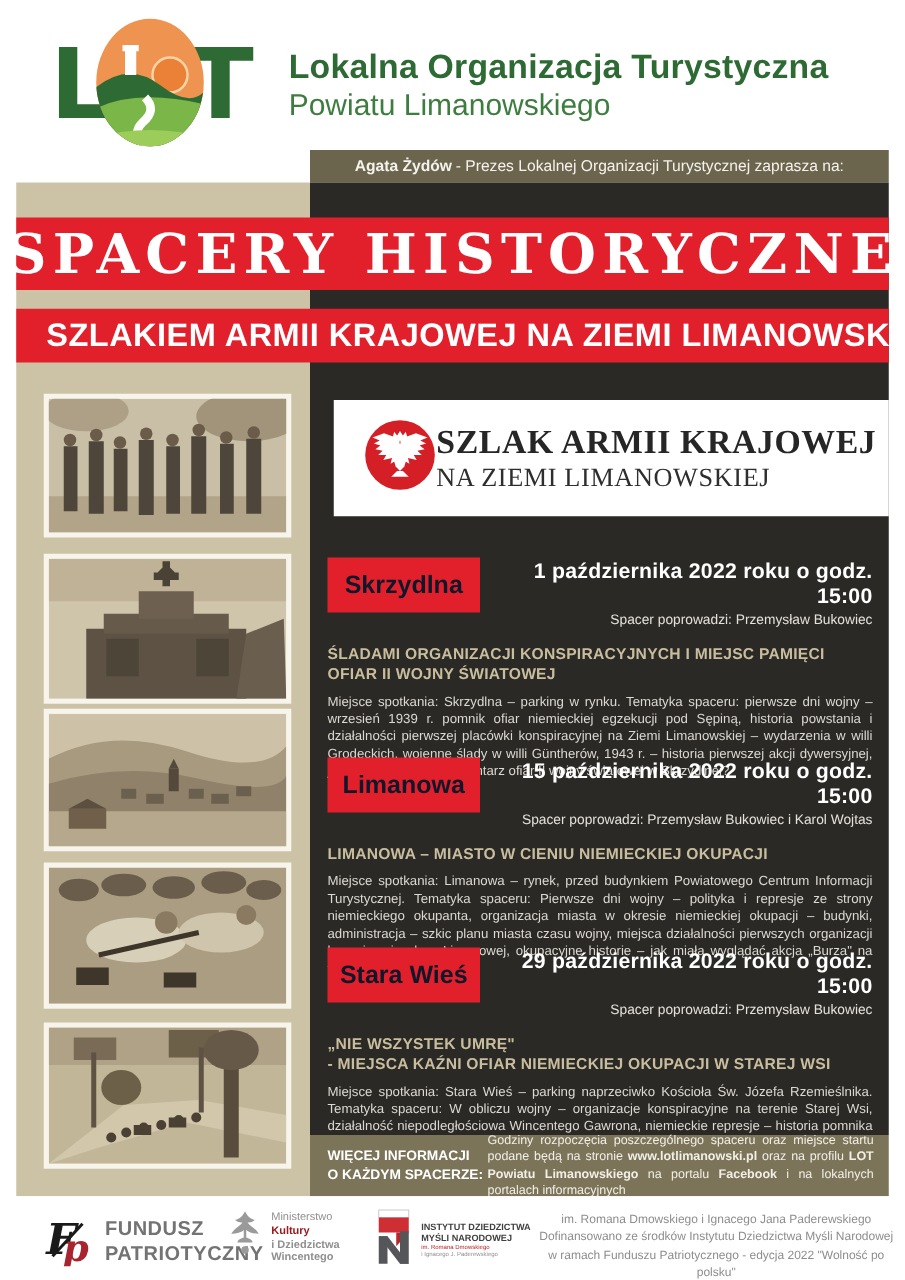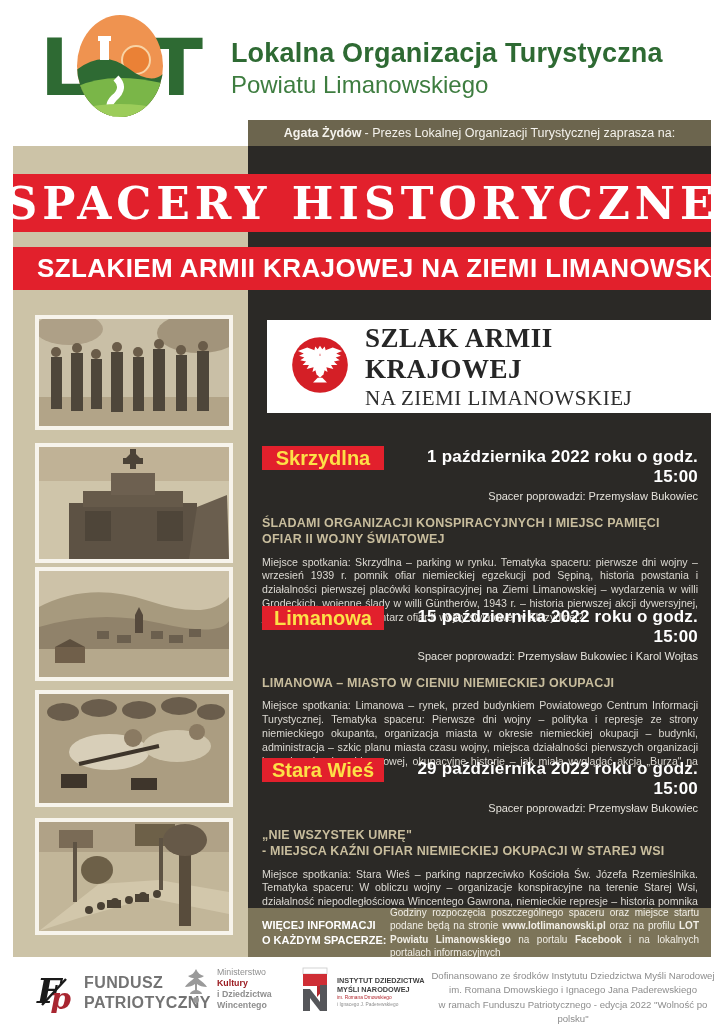--- a/index.html
+++ b/index.html
@@ -30,33 +30,33 @@
   .banner1 span{font-family:"DejaVu Serif",serif;font-weight:bold;font-size:44px;color:#ffffff;
                 letter-spacing:5px;white-space:nowrap;}
   .banner2{position:absolute;left:13px;top:247px;width:698px;height:43px;background:#e2202c;
            display:flex;align-items:center;}
   .banner2 span{font-weight:bold;font-size:26px;color:#ffffff;letter-spacing:.4px;margin-left:24px;white-space:nowrap;}
 
   
   .trail-box{position:absolute;left:267px;top:320px;width:444px;height:93px;background:#ffffff;
              display:flex;align-items:center;}
   .trail-eagle{margin-left:24px;flex:0 0 auto;}
-  .trail-text{margin-left:16px;}
+  .trail-text{}
   .trail-line1{font-family:"Liberation Serif",serif;font-weight:bold;font-size:27px;color:#262626;letter-spacing:.5px;}
   .trail-line2{font-family:"Liberation Serif",serif;font-size:21px;color:#2e2e2e;letter-spacing:.5px;margin-top:1px;}
 
   
   .photo{position:absolute;left:35px;width:190px;background:#f7f4ec;padding:4px;box-sizing:content-box;}
   .photo svg{display:block;}
 
   
   .event{position:absolute;left:262px;width:436px;color:#e8e5df;}
   .event-head{display:flex;justify-content:space-between;align-items:flex-start;}
-  .place-tag{background:#e2202c;color:#fde047;font-weight:bold;font-size:20px;
-             width:122px;height:24px;display:flex;align-items:center;justify-content:center;flex:0 0 auto;}
+  .place-tag{background:#e2202c;color:#0f172a;font-weight:bold;font-size:20px;
+             width:122px;height:44px;display:flex;align-items:center;justify-content:center;flex:0 0 auto;}
   .date-stack{text-align:right;margin-top:1px;}
   .event-date{font-weight:bold;font-size:17px;color:#ffffff;letter-spacing:.2px;}
   .event-guide{font-size:11px;color:#e4e1da;margin-top:3px;}
   .event-title{font-weight:bold;font-size:12.5px;color:#c8bd9d;margin-top:13px;line-height:1.3;
                letter-spacing:.2px;white-space:pre-line;}
   .event-desc{font-size:10.6px;line-height:1.32;text-align:justify;color:#dcd9d2;margin-top:8px;}
 
   
   .info-band{position:absolute;left:248px;top:908px;width:463px;height:49px;background:#7c7459;
              display:flex;align-items:center;}
@@ -348,19 +348,19 @@
       </span>
       <div class="inst-text">
         <div class="inst-l1">INSTYTUT DZIEDZICTWA</div>
         <div class="inst-l1">MYŚLI NARODOWEJ</div>
         <div class="inst-l3">im. Romana Dmowskiego</div>
         <div class="inst-l4">i Ignacego J. Paderewskiego</div>
       </div>
     </div>
 
     <div class="funding">
+      <div>im. Romana Dmowskiego i Ignacego Jana Paderewskiego</div>
       <div>Dofinansowano ze środków Instytutu Dziedzictwa Myśli Narodowej</div>
-      <div>im. Romana Dmowskiego i Ignacego Jana Paderewskiego</div>
       <div>w ramach Funduszu Patriotycznego - edycja 2022 "Wolność po polsku"</div>
     </div>
   </div>
 
 </div>
 
 </body></html>

